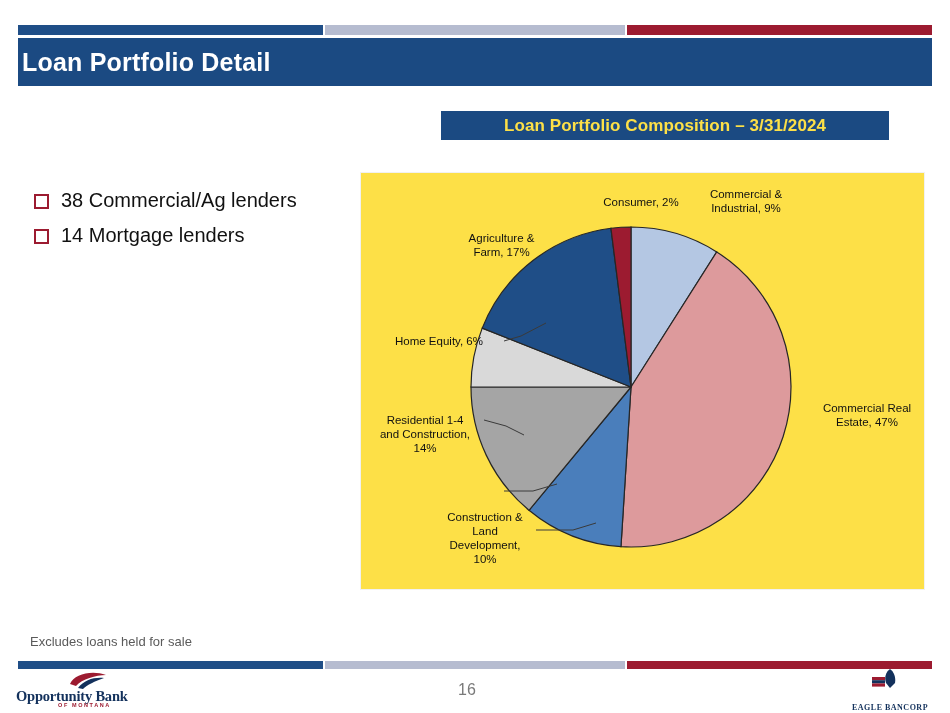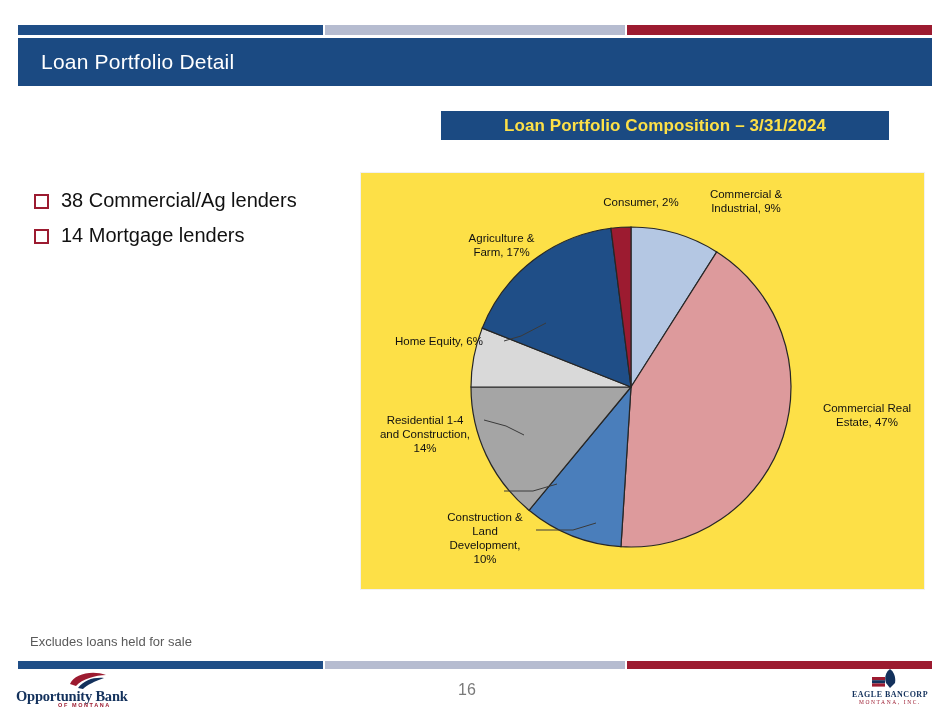--- a/index.html
+++ b/index.html
@@ -31,24 +31,24 @@
   .title-band {
     position: absolute;
     left: 18px; top: 38px;
     width: 914px; height: 48px;
     background: #1b4a82;
     display: flex;
     align-items: center;
   }
   .title-band .title-text {
     color: #ffffff;
-    font-size: 21px;
-    font-weight: 400;
+    font-size: 25px;
+    font-weight: 700;
     letter-spacing: 0.2px;
-    padding-left: 23px;
+    padding-left: 4px;
     font-family: "Liberation Sans", sans-serif;
   }
 
   
   .chart-banner {
     position: absolute;
     left: 441px; top: 111px;
     width: 448px; height: 29px;
     background: #1b4a82;
     display: flex;
@@ -162,21 +162,21 @@
     right: 8px; top: 668px;
     width: 104px; height: 42px;
     text-align: center;
   }
   .logo-right .eb-name {
     font-family: "Liberation Serif", serif;
     font-size: 8px;
     font-weight: bold;
     letter-spacing: 0.5px;
     color: #13315c;
-    margin-top: 0;
+    margin-top: 13px;
   }
   .logo-right .eb-sub {
     font-family: "Liberation Serif", serif;
     font-size: 5.5px;
     letter-spacing: 1.6px;
     color: #9c1b30;
   }
 </style>
 </head>
 <body>

